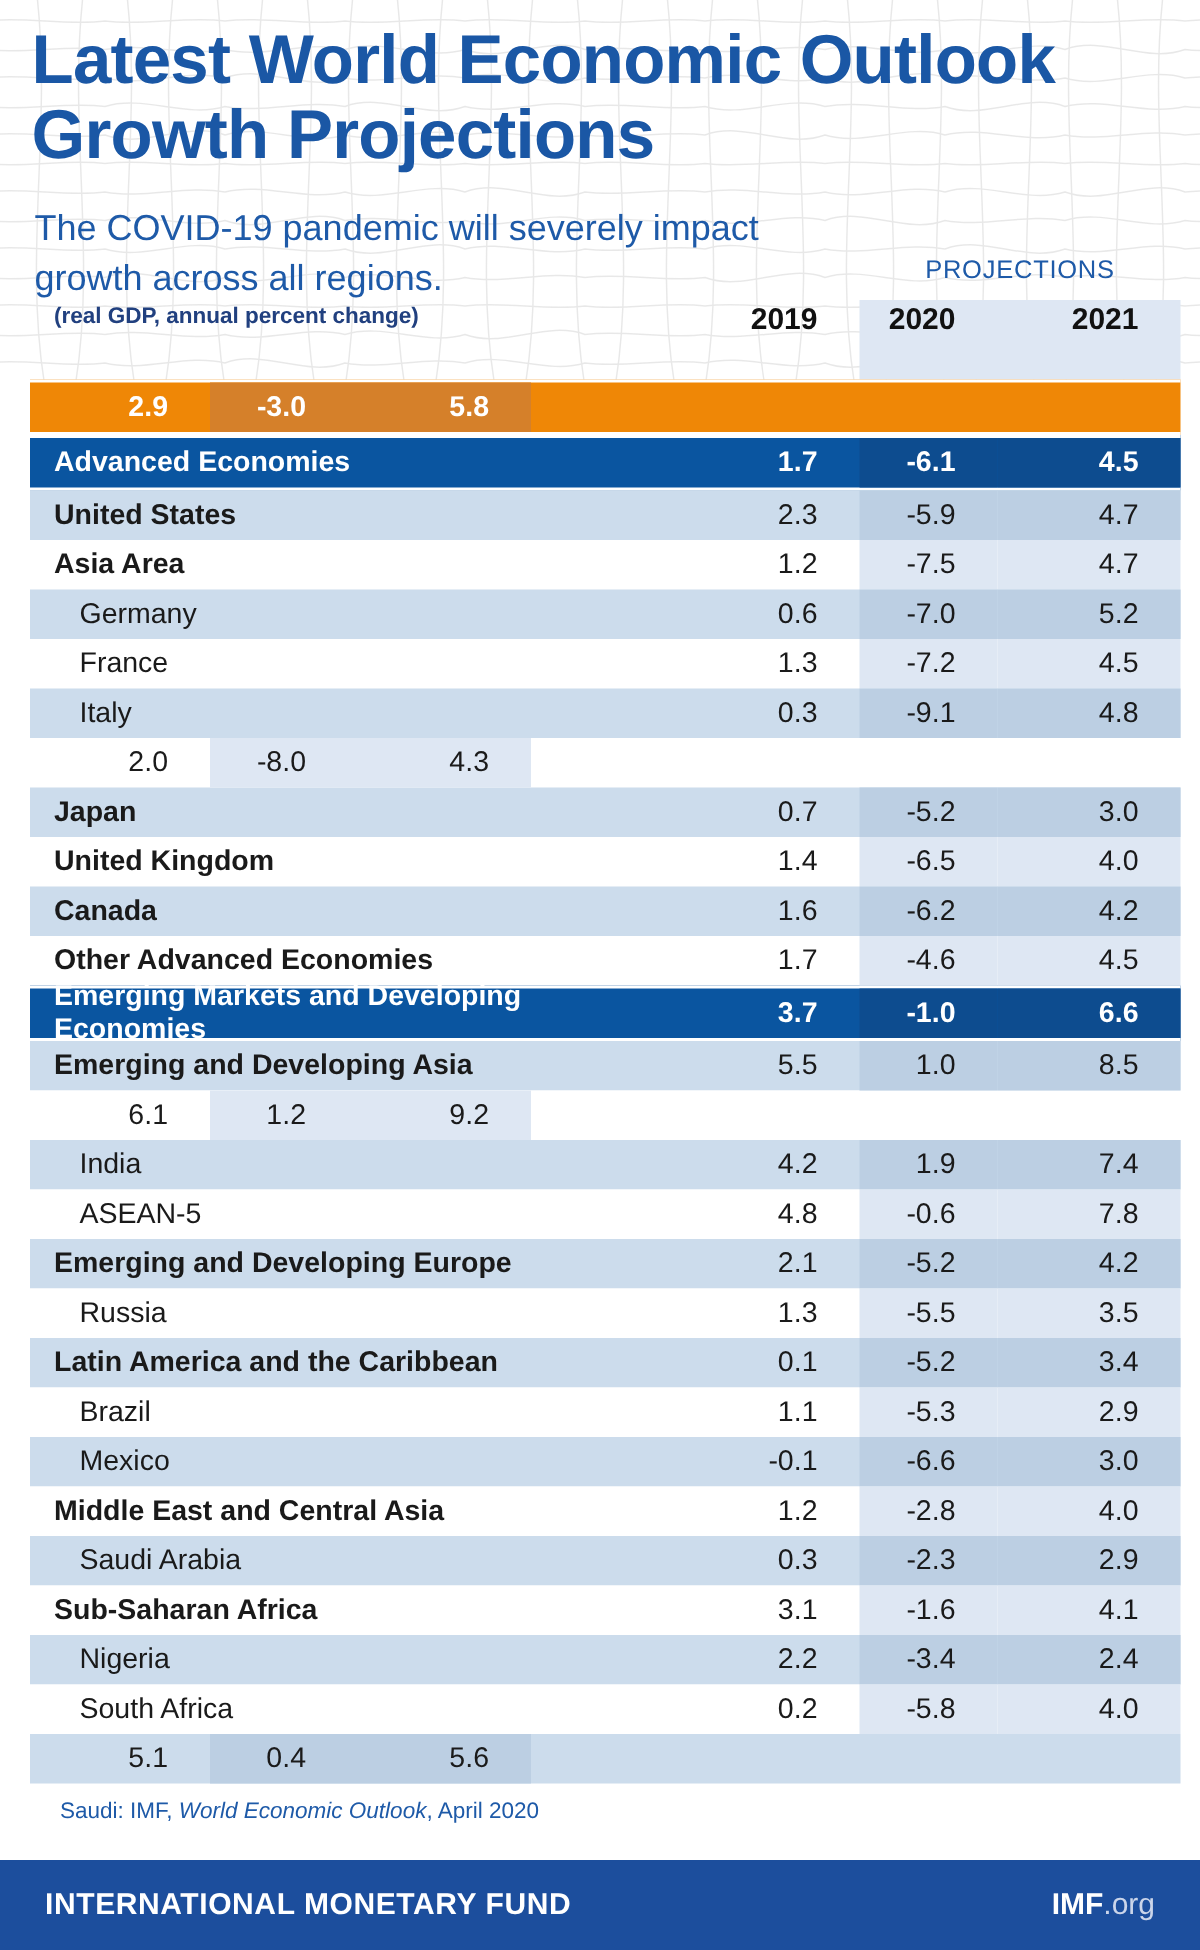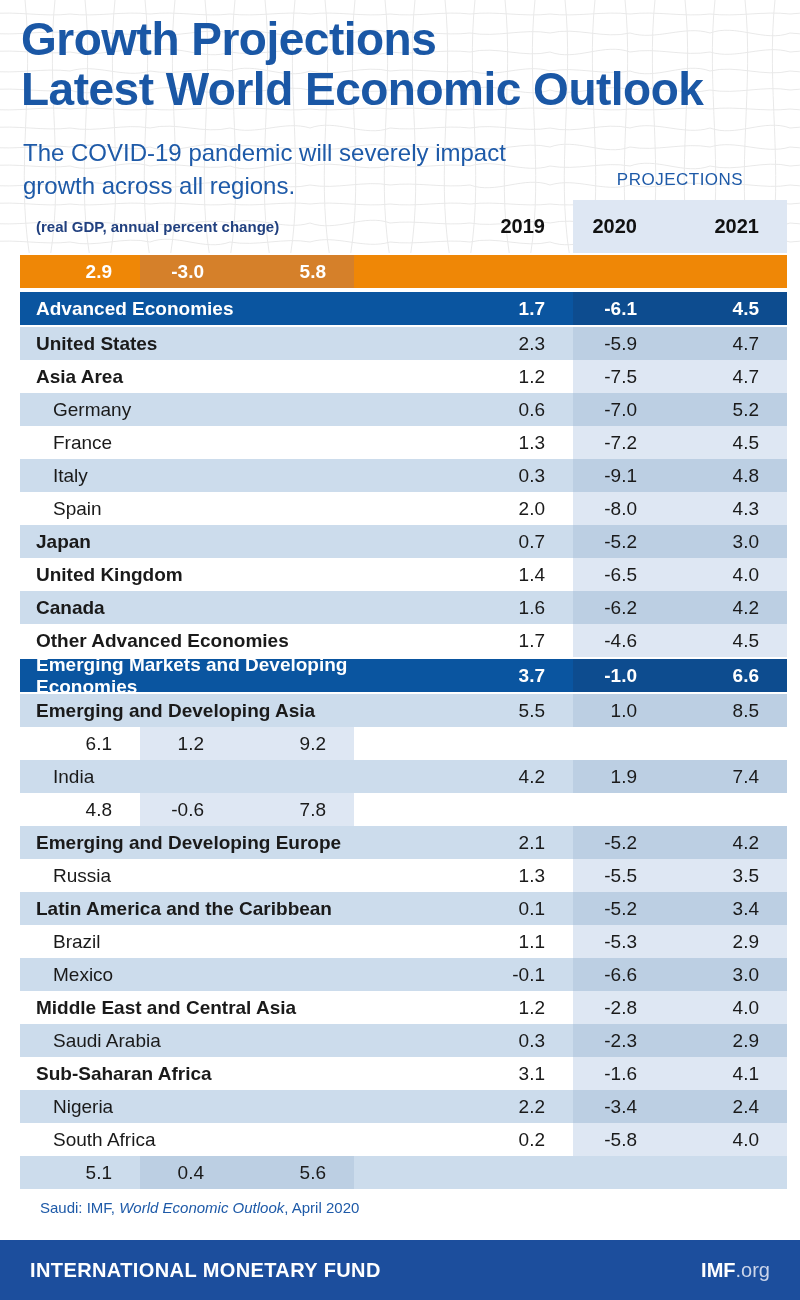--- a/index.html
+++ b/index.html
@@ -8,21 +8,21 @@
   #mesh{position:absolute;top:0;left:0;opacity:.55;}
   #mesh path{stroke:#d7d7d7;fill:none;stroke-width:1;}
 
   .title{position:absolute;left:21px;top:14px;font-size:46px;line-height:50px;font-weight:700;
          color:#1a57a5;letter-spacing:-0.5px;}
   .subtitle{position:absolute;left:23px;top:136px;font-size:24px;line-height:33px;color:#1e5aa8;}
   .projections-label{position:absolute;left:573px;width:214px;top:170px;text-align:center;
          font-size:17px;font-weight:400;color:#1e5aa8;letter-spacing:0.5px;}
   .header-band{position:absolute;left:573px;top:200px;width:214px;height:53px;background:#dee7f3;}
 
-  .meta-row{position:absolute;left:20px;top:202px;width:767px;height:48px;display:flex;align-items:center;}
+  .meta-row{position:absolute;left:20px;top:202px;width:767px;height:48px;display:flex;align-items:flex-start;}
   .meta-row .c-label{flex:1;padding-left:16px;font-size:15px;font-weight:700;color:#21407f;}
   .colhead{font-size:20px;font-weight:700;color:#111;text-align:right;box-sizing:border-box;padding-right:28px;}
   .w1{width:120px;} .w2{width:92px;} .w3{width:122px;}
 
   .table{position:absolute;left:20px;top:253px;width:767px;}
   .row{display:flex;align-items:stretch;height:33px;font-size:19px;color:#1a1a1a;}
   .row .c-label{flex:1;display:flex;align-items:center;padding-left:16px;font-weight:700;box-sizing:border-box;}
   .row.indent .c-label{padding-left:33px;font-weight:400;}
   .row .c-v{display:flex;align-items:center;justify-content:flex-end;box-sizing:border-box;
             padding-right:28px;font-weight:400;}
@@ -97,22 +97,22 @@
       <path d="M625 0 C 634 85, 616 170, 629.5 255"></path>
       <path d="M655 0 C 646 85, 664 170, 650.5 255"></path>
       <path d="M685 0 C 694 85, 676 170, 689.5 255"></path>
       <path d="M715 0 C 706 85, 724 170, 710.5 255"></path>
       <path d="M745 0 C 754 85, 736 170, 749.5 255"></path>
       <path d="M775 0 C 766 85, 784 170, 770.5 255"></path>
       <path d="M805 0 C 814 85, 796 170, 809.5 255"></path>
     </svg>
 
   <div class="title">
+    <div>Latest World Economic Outlook</div>
     <div>Growth Projections</div>
-    <div>Latest World Economic Outlook</div>
   </div>
 
   <div class="subtitle">
     <div>The COVID-19 pandemic will severely impact</div>
     <div>growth across all regions.</div>
   </div>
 
   <div class="projections-label">PROJECTIONS</div>
 
   <div class="header-band"></div>
@@ -160,21 +160,20 @@
       <div class="c-v c-v2">-7.2</div>
       <div class="c-v c-v3">4.5</div>
     </div>
       <div class="row style-light indent">
       <div class="c-label">Italy</div>
       <div class="c-v c-v1">0.3</div>
       <div class="c-v c-v2">-9.1</div>
       <div class="c-v c-v3">4.8</div>
     </div>
       <div class="row style-white indent">
-      <div class="c-label">Spain</div>
       <div class="c-v c-v1">2.0</div>
       <div class="c-v c-v2">-8.0</div>
       <div class="c-v c-v3">4.3</div>
     </div>
       <div class="row style-light">
       <div class="c-label">Japan</div>
       <div class="c-v c-v1">0.7</div>
       <div class="c-v c-v2">-5.2</div>
       <div class="c-v c-v3">3.0</div>
     </div>
@@ -213,20 +212,21 @@
       <div class="c-v c-v2">1.2</div>
       <div class="c-v c-v3">9.2</div>
     </div>
       <div class="row style-light indent">
       <div class="c-label">India</div>
       <div class="c-v c-v1">4.2</div>
       <div class="c-v c-v2">1.9</div>
       <div class="c-v c-v3">7.4</div>
     </div>
       <div class="row style-white indent">
+      <div class="c-label">ASEAN-5</div>
       <div class="c-v c-v1">4.8</div>
       <div class="c-v c-v2">-0.6</div>
       <div class="c-v c-v3">7.8</div>
     </div>
       <div class="row style-light">
       <div class="c-label">Emerging and Developing Europe</div>
       <div class="c-v c-v1">2.1</div>
       <div class="c-v c-v2">-5.2</div>
       <div class="c-v c-v3">4.2</div>
     </div>

